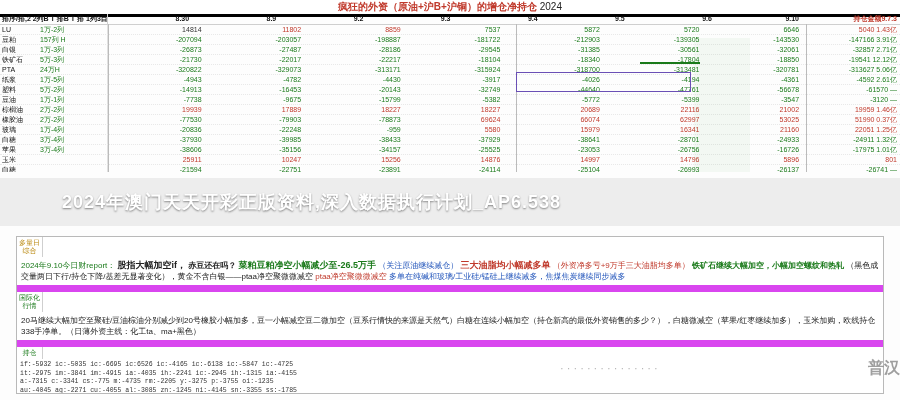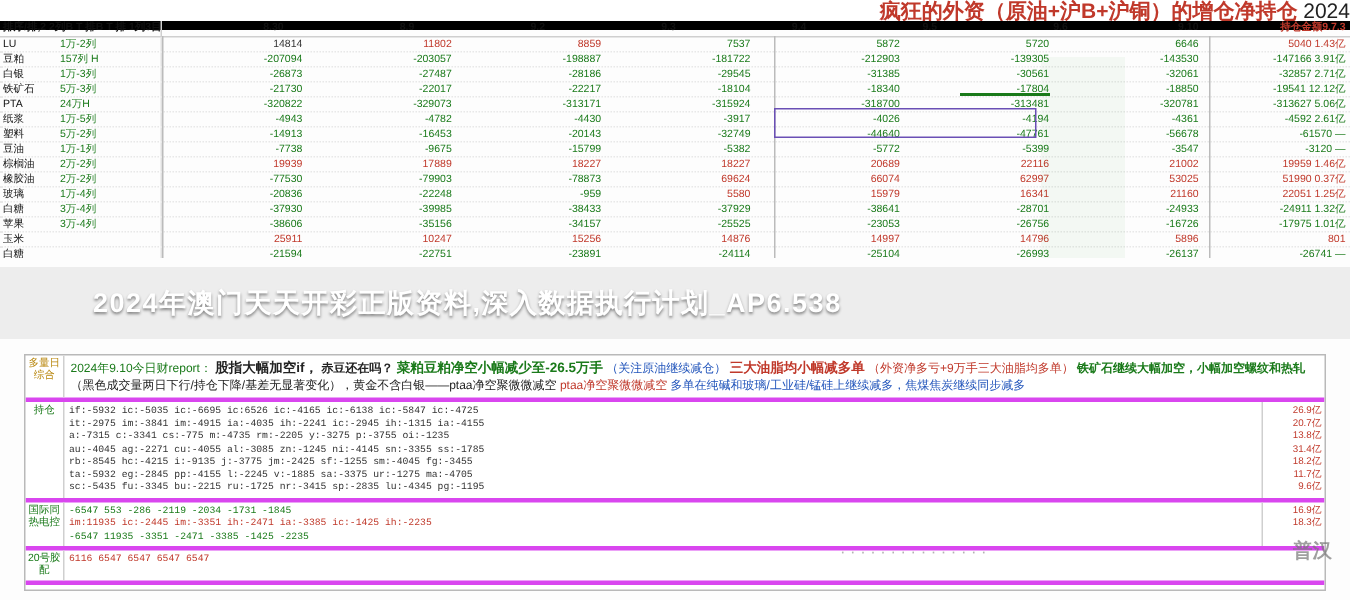--- a/index.html
+++ b/index.html
@@ -9,23 +9,23 @@
     font-family:"Liberation Sans", sans-serif;
     position:relative;
   }
   .sheet{
     position:absolute;inset:0;
     background:#fdfdfd;
   }
 
   
   .banner{
-    height:14px;line-height:14px;text-align:right;
-    font-size:14px;color:#c0392b;font-weight:bold;
-    border-bottom:6px solid #000000;
+    height:14px;line-height:14px;text-align:center;
+    font-size:10px;color:#c0392b;font-weight:bold;
+    border-bottom:3px solid #000000;
     background:#ffffff;
     white-space:nowrap;overflow:hidden;
   }
   .banner .blk{color:#222;font-weight:normal;}
 
   
   .grid{
     position:absolute;left:0;right:0;top:14px;height:158px;
     font-size:7px;line-height:9px;
     color:#222;
@@ -96,21 +96,21 @@
   }
 
   
   .lower{
     position:absolute;left:16px;right:16px;top:236px;bottom:6px;
     border:1px solid #b9b9b9;
     box-sizing:border-box;
     background:#fff;
     overflow:hidden;
   }
-  .lower .lrow{display:flex;border-bottom:3px solid #d946ef;}
+  .lower .lrow{display:flex;border-bottom:7px solid #d946ef;flex-direction:column;}
   .lower .lbl2{
     width:26px;flex:none;border-right:1px solid #cfcfcf;
     font-size:7px;line-height:8px;color:#b8860b;text-align:center;
     padding:2px 1px;box-sizing:border-box;
   }
   .lower .lbl3{
     width:26px;flex:none;border-right:1px solid #cfcfcf;
     font-size:7px;line-height:8px;color:#1a7a1a;text-align:center;
     padding:2px 1px;box-sizing:border-box;
   }
@@ -137,22 +137,22 @@
     font-size:6.5px;line-height:8.5px;color:#c0392b;
     text-align:right;padding:2px 2px;box-sizing:border-box;
   }
 
   .wmk{
     position:absolute;left:560px;top:362px;
     font-size:11px;color:#9a9a9a;opacity:.75;
     white-space:nowrap;
   }
   .brand{
-    position:absolute;right:12px;top:358px;
-    font-size:13px;font-weight:bold;color:#777;opacity:.7;
+    position:absolute;right:0;top:358px;
+    font-size:16px;font-weight:bold;color:#777;opacity:.7;
   }
 </style>
 </head>
 <body>
 
 <div class="sheet">
 
   <div class="banner">
     <span>疯狂的外资（原油+沪B+沪铜）的增仓净持仓</span>
     <span class="blk">2024</span>
@@ -410,20 +410,24 @@
         <span class="blu">（关注原油继续减仓）</span>
         <span class="big red">三大油脂均小幅减多单</span>
         <span class="red">（外资净多亏+9万手三大油脂均多单）</span>
         <span class="grn b">铁矿石继续大幅加空，小幅加空螺纹和热轧</span>
         <span>（黑色成交量两日下行/持仓下降/基差无显著变化），黄金不含白银——ptaa净空聚微微减空</span>
         <span class="red">ptaa净空聚微微减空</span>
         <span class="blu">多单在纯碱和玻璃/工业硅/锰硅上继续减多，焦煤焦炭继续同步减多</span>
       </div>
     </div>
 
+    <div class="lrow">
+      <div class="lbl3">国际化行情</div>
+      <div class="note">20马继续大幅加空至聚硅/豆油棕油分别减少到20号橡胶小幅加多，豆一小幅减空豆二微加空（豆系行情快的来源是天然气）白糖在连续小幅加空（持仓新高的最低外资销售的多少？），白糖微减空（苹果/红枣继续加多），玉米加购，欧线持仓338手净单。（日薄外资主线：化工ta、ma+黑色）</div>
+    </div>
 
     <div class="lrow">
       <div class="lbl3">持仓</div>
       <div class="numblk">
         <div>if:-5932 ic:-5035 ic:-6695 ic:6526 ic:-4165 ic:-6138 ic:-5847 ic:-4725</div>
         <div>it:-2975 im:-3841 im:-4915 ia:-4035 ih:-2241 ic:-2945 ih:-1315 ia:-4155</div>
         <div>a:-7315 c:-3341 cs:-775 m:-4735 rm:-2205 y:-3275 p:-3755 oi:-1235</div>
         <div>au:-4045 ag:-2271 cu:-4055 al:-3085 zn:-1245 ni:-4145 sn:-3355 ss:-1785</div>
         <div>rb:-8545 hc:-4215 i:-9135 j:-3775 jm:-2425 sf:-1255 sm:-4045 fg:-3455</div>
         <div>ta:-5932 eg:-2845 pp:-4155 l:-2245 v:-1885 sa:-3375 ur:-1275 ma:-4705</div>

